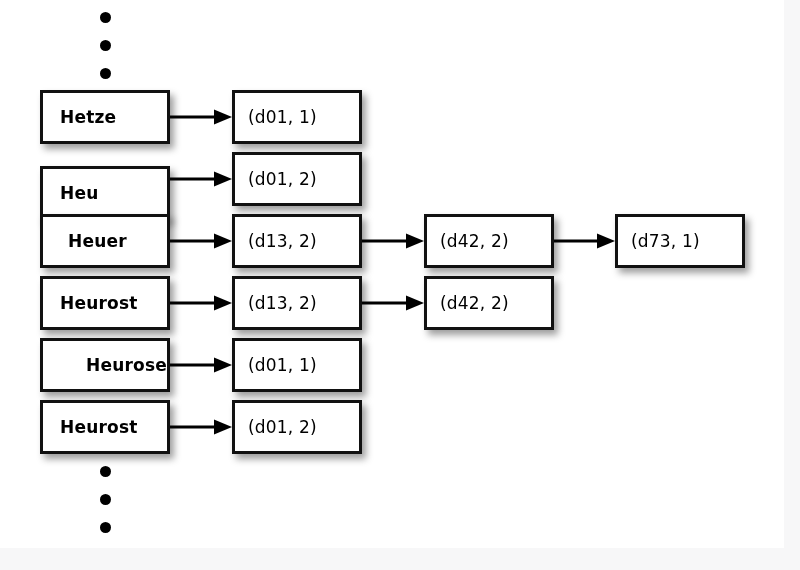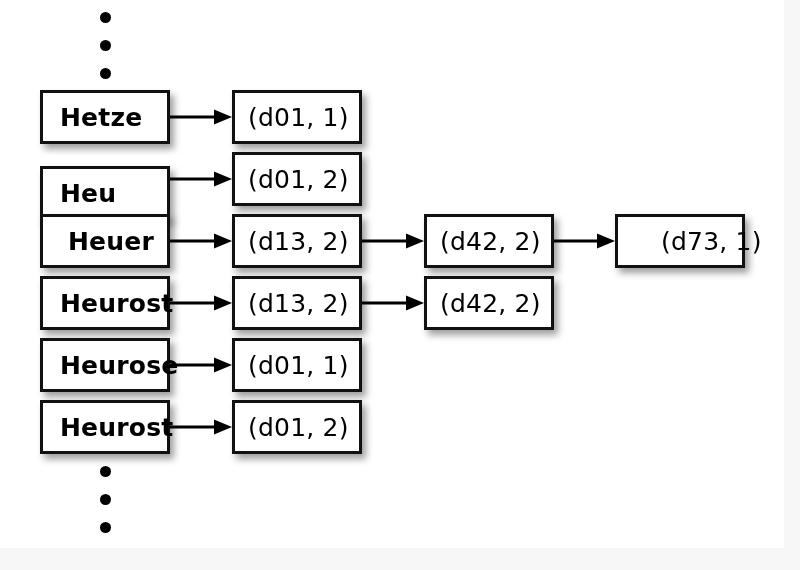--- a/index.html
+++ b/index.html
@@ -28,21 +28,21 @@
     box-sizing: border-box;
     background: #ffffff;
     border: 3px solid #111111;
     box-shadow: 4px 5px 7px rgba(0,0,0,0.38);
     display: flex;
     align-items: center;
     height: 54px;
     width: 130px;
   }
   .node .node-label {
-    font-size: 25px;
+    font-size: 17px;
     line-height: 1;
     color: #000000;
     white-space: nowrap;
     letter-spacing: 0.2px;
   }
   .node.term .node-label {
     padding-left: 17px;
     font-weight: 600;
   }
   .node.posting .node-label {
@@ -127,21 +127,21 @@
   </div>
   <div class="node posting" style="left:424px; top:214px;">
     <span class="node-label">(d42, 2)</span>
   </div>
   <div class="arrow" style="left:554px; top:232px; width:61px;">
     <svg width="61" height="18" viewBox="0 0 61 18">
         <line x1="0" y1="9" x2="45" y2="9" stroke="#000" stroke-width="3"></line>
         <polygon points="43,1.5 61,9 43,16.5" fill="#000"></polygon>
       </svg>
   </div>
-  <div class="node posting" style="left:615px; top:214px;padding-left:30px;">
+  <div class="node posting" style="left:615px; top:214px;">
     <span class="node-label">(d73, 1)</span>
   </div>
 
   <div class="node term" style="left:40px; top:276px;">
     <span class="node-label">Heurost</span>
   </div>
   <div class="arrow" style="left:170px; top:294px; width:62px;">
     <svg width="62" height="18" viewBox="0 0 62 18">
         <line x1="0" y1="9" x2="46" y2="9" stroke="#000" stroke-width="3"></line>
         <polygon points="44,1.5 62,9 44,16.5" fill="#000"></polygon>
@@ -153,21 +153,21 @@
   <div class="arrow" style="left:362px; top:294px; width:62px;">
     <svg width="62" height="18" viewBox="0 0 62 18">
         <line x1="0" y1="9" x2="46" y2="9" stroke="#000" stroke-width="3"></line>
         <polygon points="44,1.5 62,9 44,16.5" fill="#000"></polygon>
       </svg>
   </div>
   <div class="node posting" style="left:424px; top:276px;">
     <span class="node-label">(d42, 2)</span>
   </div>
 
-  <div class="node term" style="left:40px; top:338px;">
+  <div class="node term" style="left:40px; top:338px;justify-content:flex-end;">
     <span class="node-label">Heurose</span>
   </div>
   <div class="arrow" style="left:170px; top:356px; width:62px;">
     <svg width="62" height="18" viewBox="0 0 62 18">
         <line x1="0" y1="9" x2="46" y2="9" stroke="#000" stroke-width="3"></line>
         <polygon points="44,1.5 62,9 44,16.5" fill="#000"></polygon>
       </svg>
   </div>
   <div class="node posting" style="left:232px; top:338px;">
     <span class="node-label">(d01, 1)</span>

